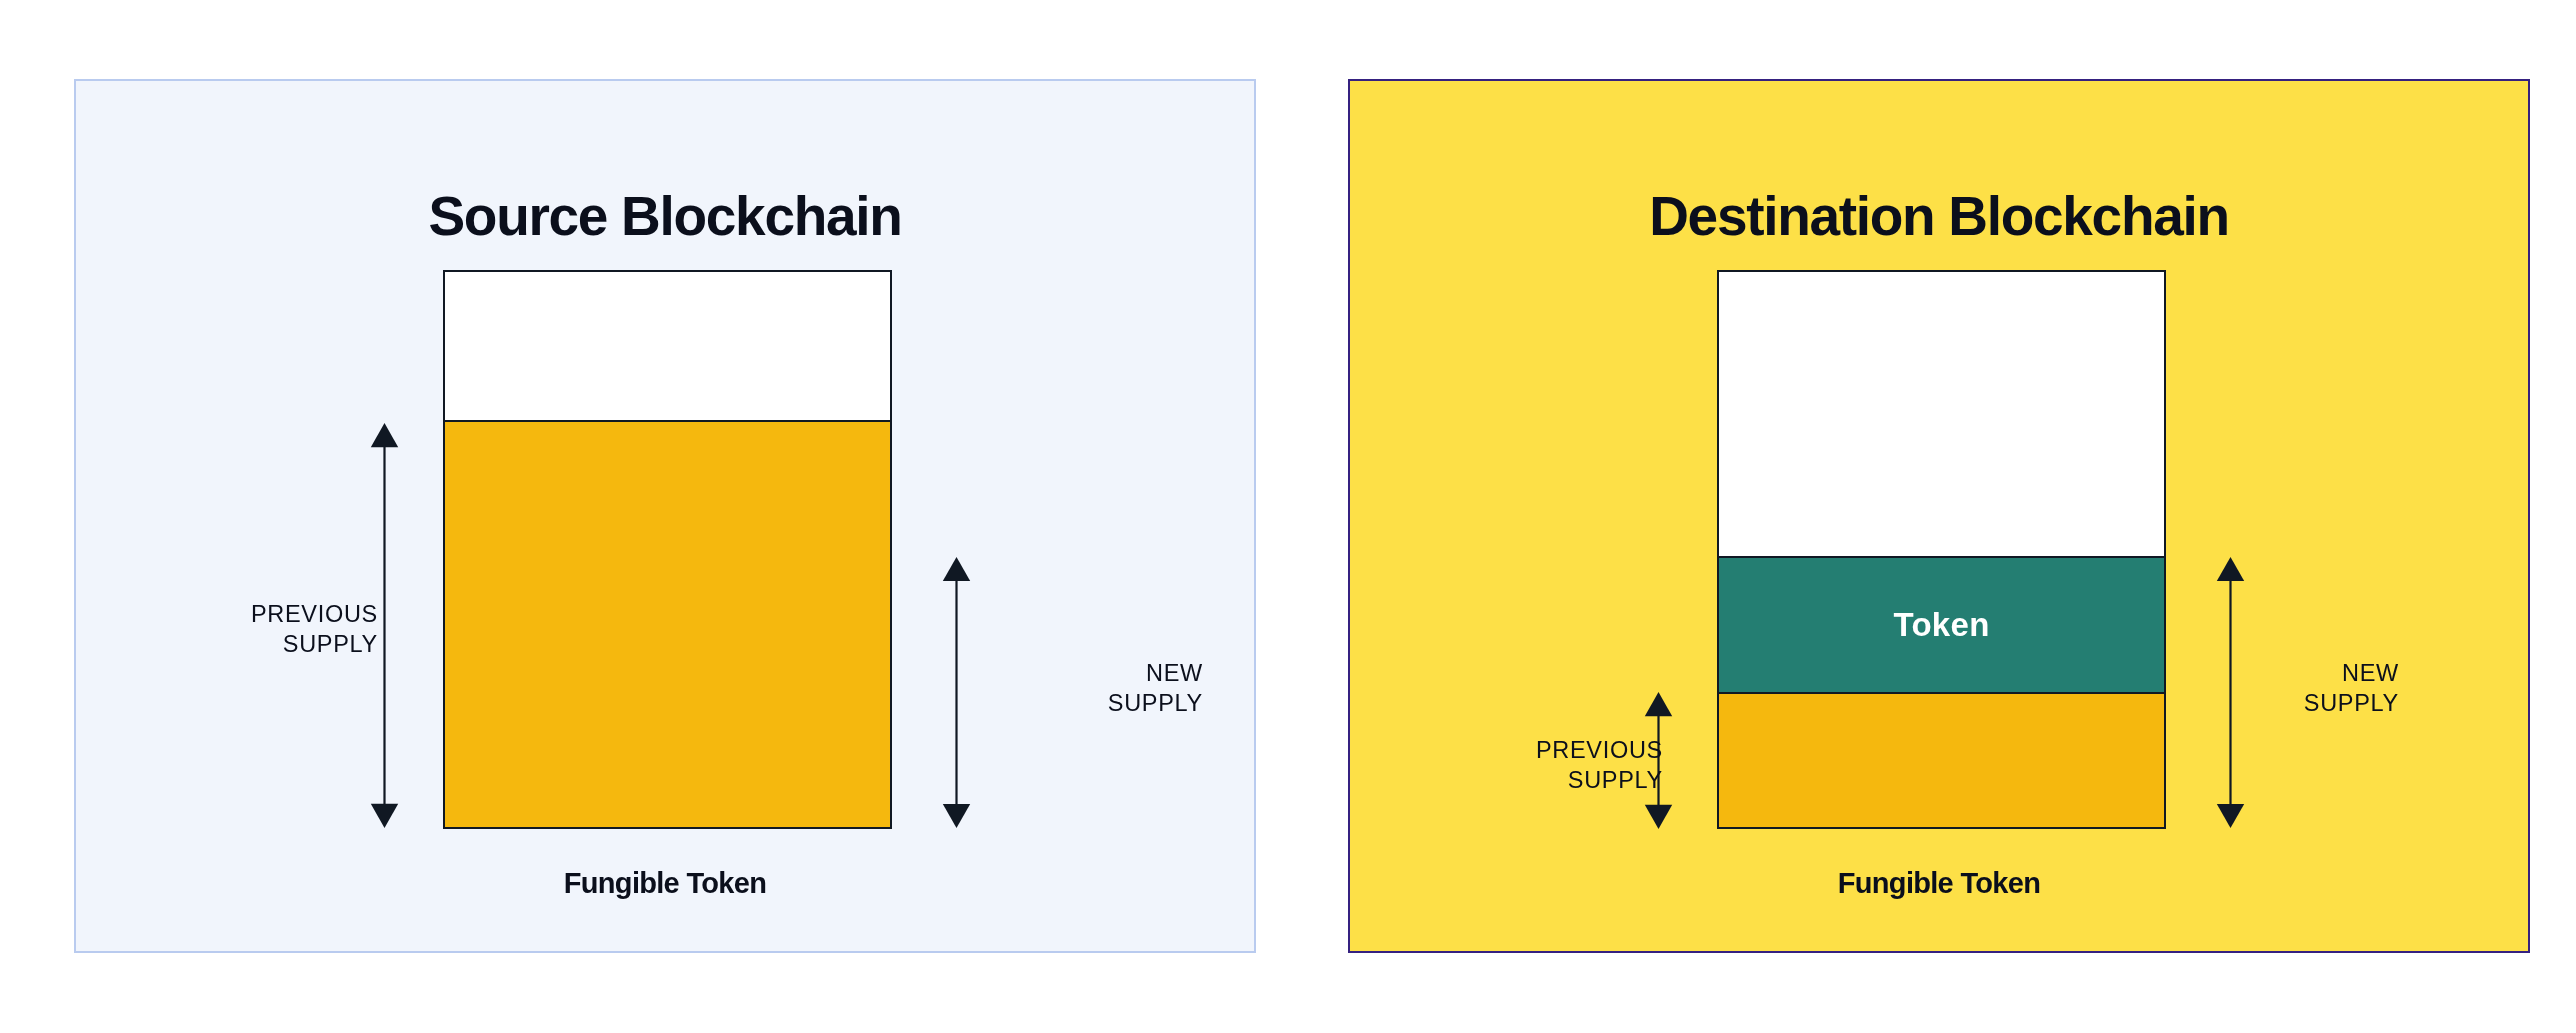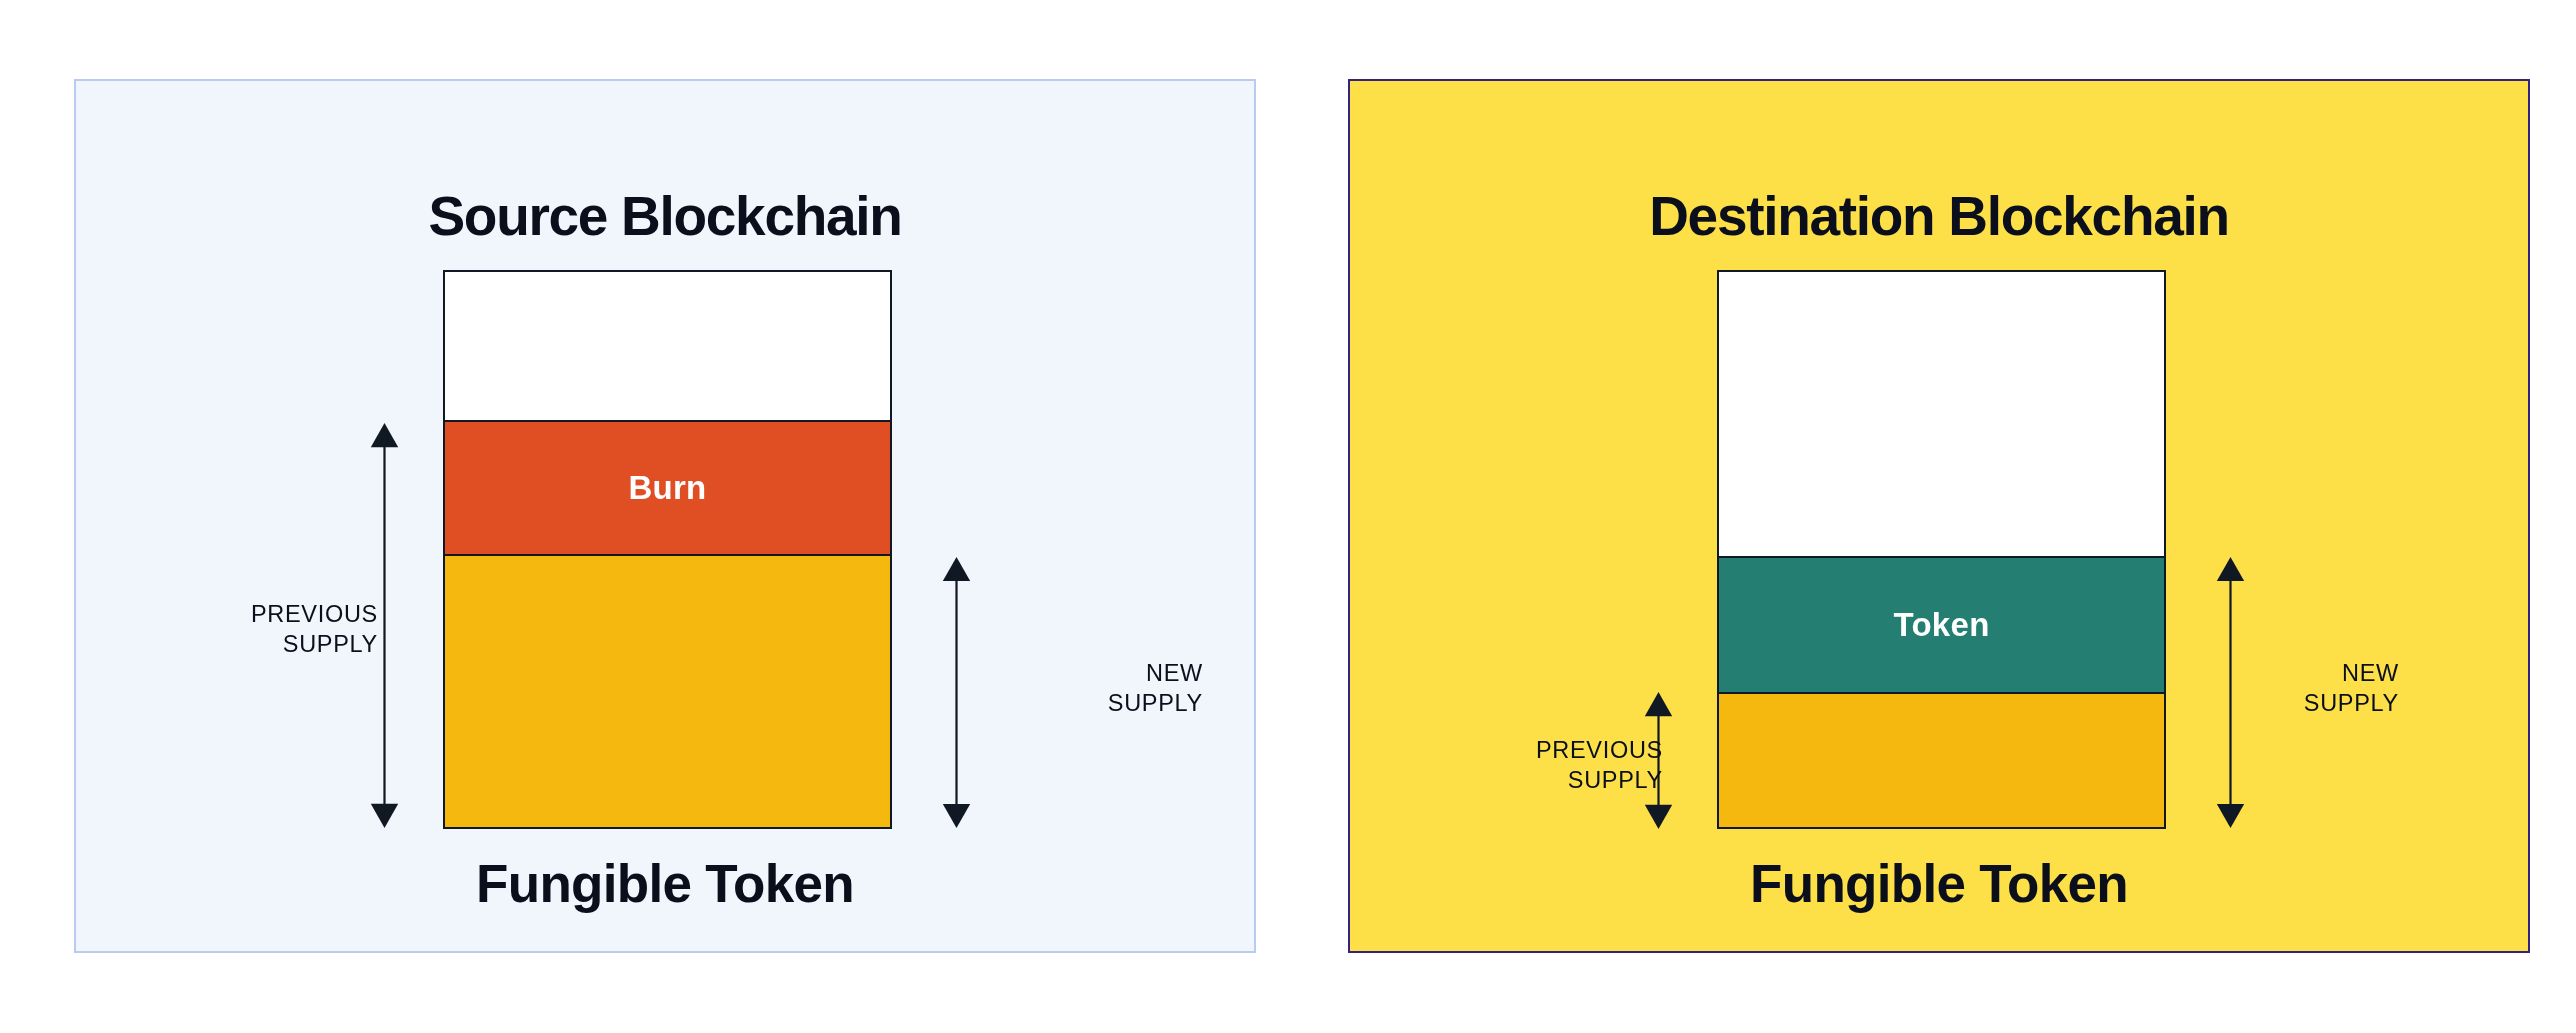--- a/index.html
+++ b/index.html
@@ -51,21 +51,21 @@
     text-align: center;
   }
   .token-caption {
     position: absolute;
     left: 0; right: 0;
     top: 776px;
     height: 52px;
     display: flex;
     align-items: center;
     justify-content: center;
-    font-size: 53px;
+    font-size: 29px;
     font-weight: 700;
     letter-spacing: -0.7px;
     color: #0B0F1C;
     white-space: nowrap;
   }
 
   
   .supply-bar {
     position: absolute;
     left: 367px;
@@ -127,23 +127,20 @@
 </head>
 <body>
 
 <div class="canvas">
 
   <section class="panel source">
     <h2 class="panel-title">Source Blockchain</h2>
 
     <div class="supply-bar">
       <div class="seg seg-headroom"></div>
-      <div class="seg seg-action">
-        <span class="seg-label">Burn</span>
-      </div>
       <div class="seg seg-carry"></div>
     </div>
 
     <div class="measure-arrow arrow-previous">
       <svg viewBox="0 0 44 621" xmlns="http://www.w3.org/2000/svg">
         <line x1="22" y1="32" x2="22" y2="589" stroke="#101823" stroke-width="3.4"></line>
         <polygon points="22,0 1,37 43,37" fill="#101823"></polygon>
         <polygon points="22,621 1,584 43,584" fill="#101823"></polygon>
       </svg>
     </div>

